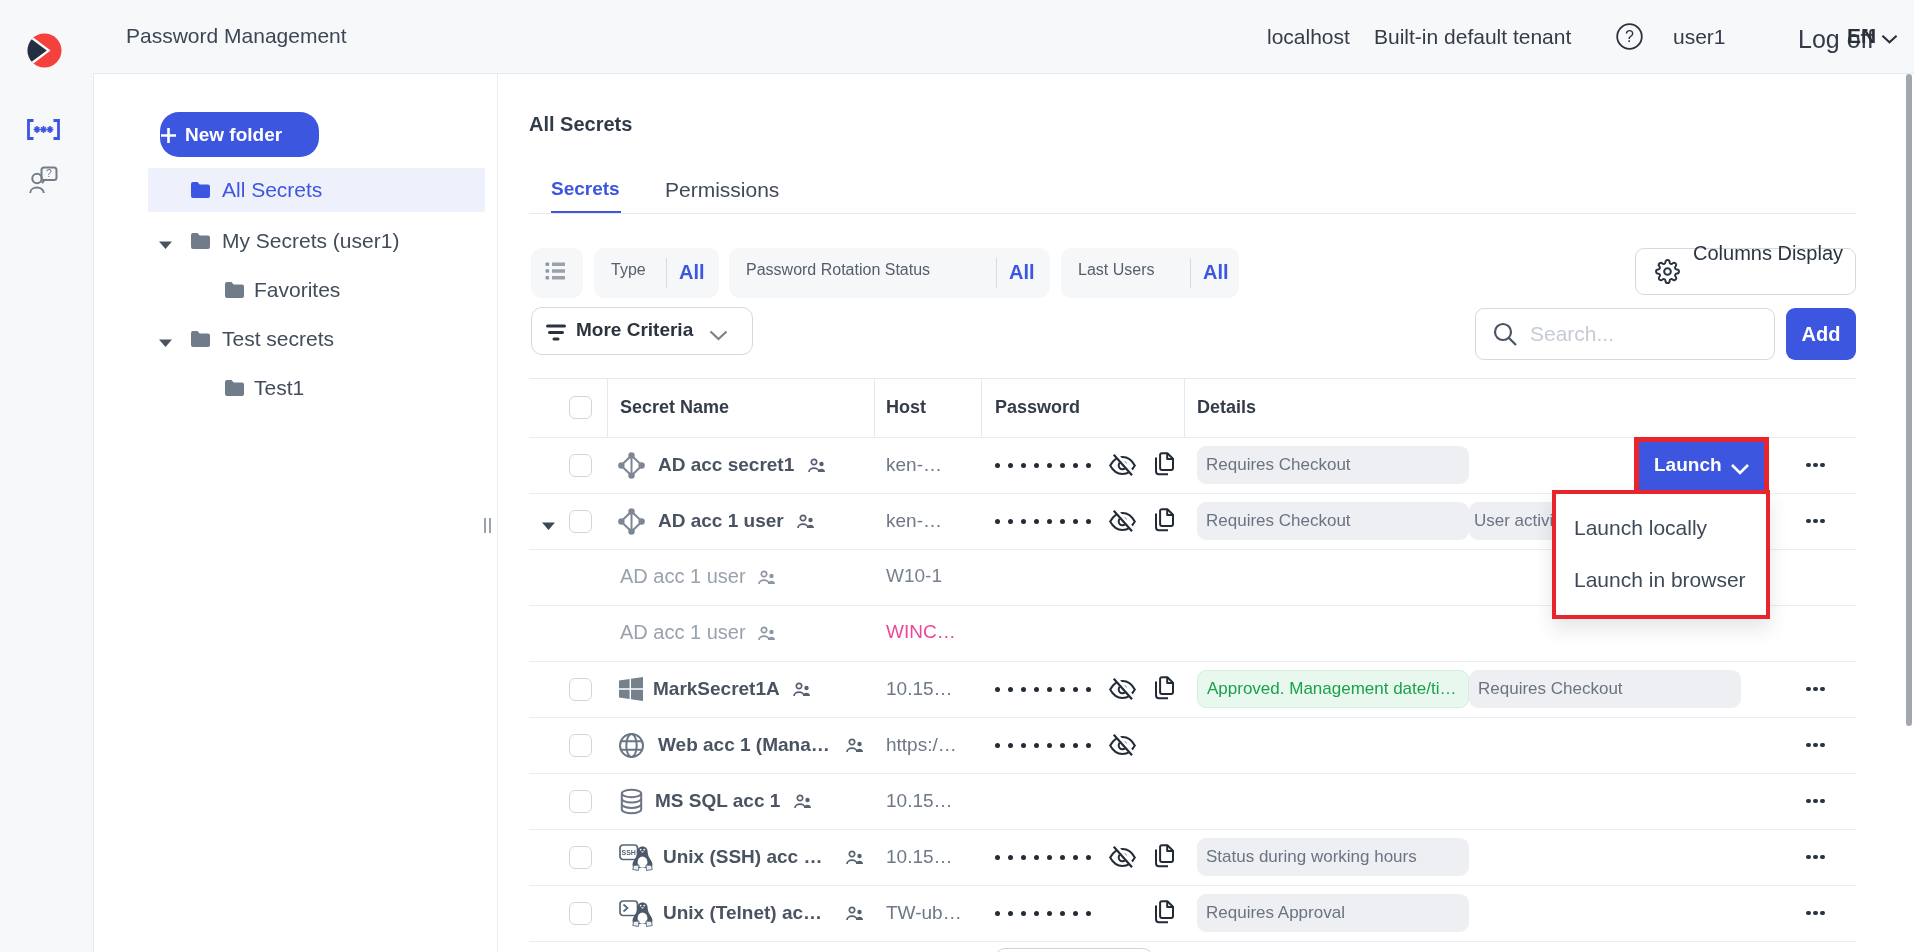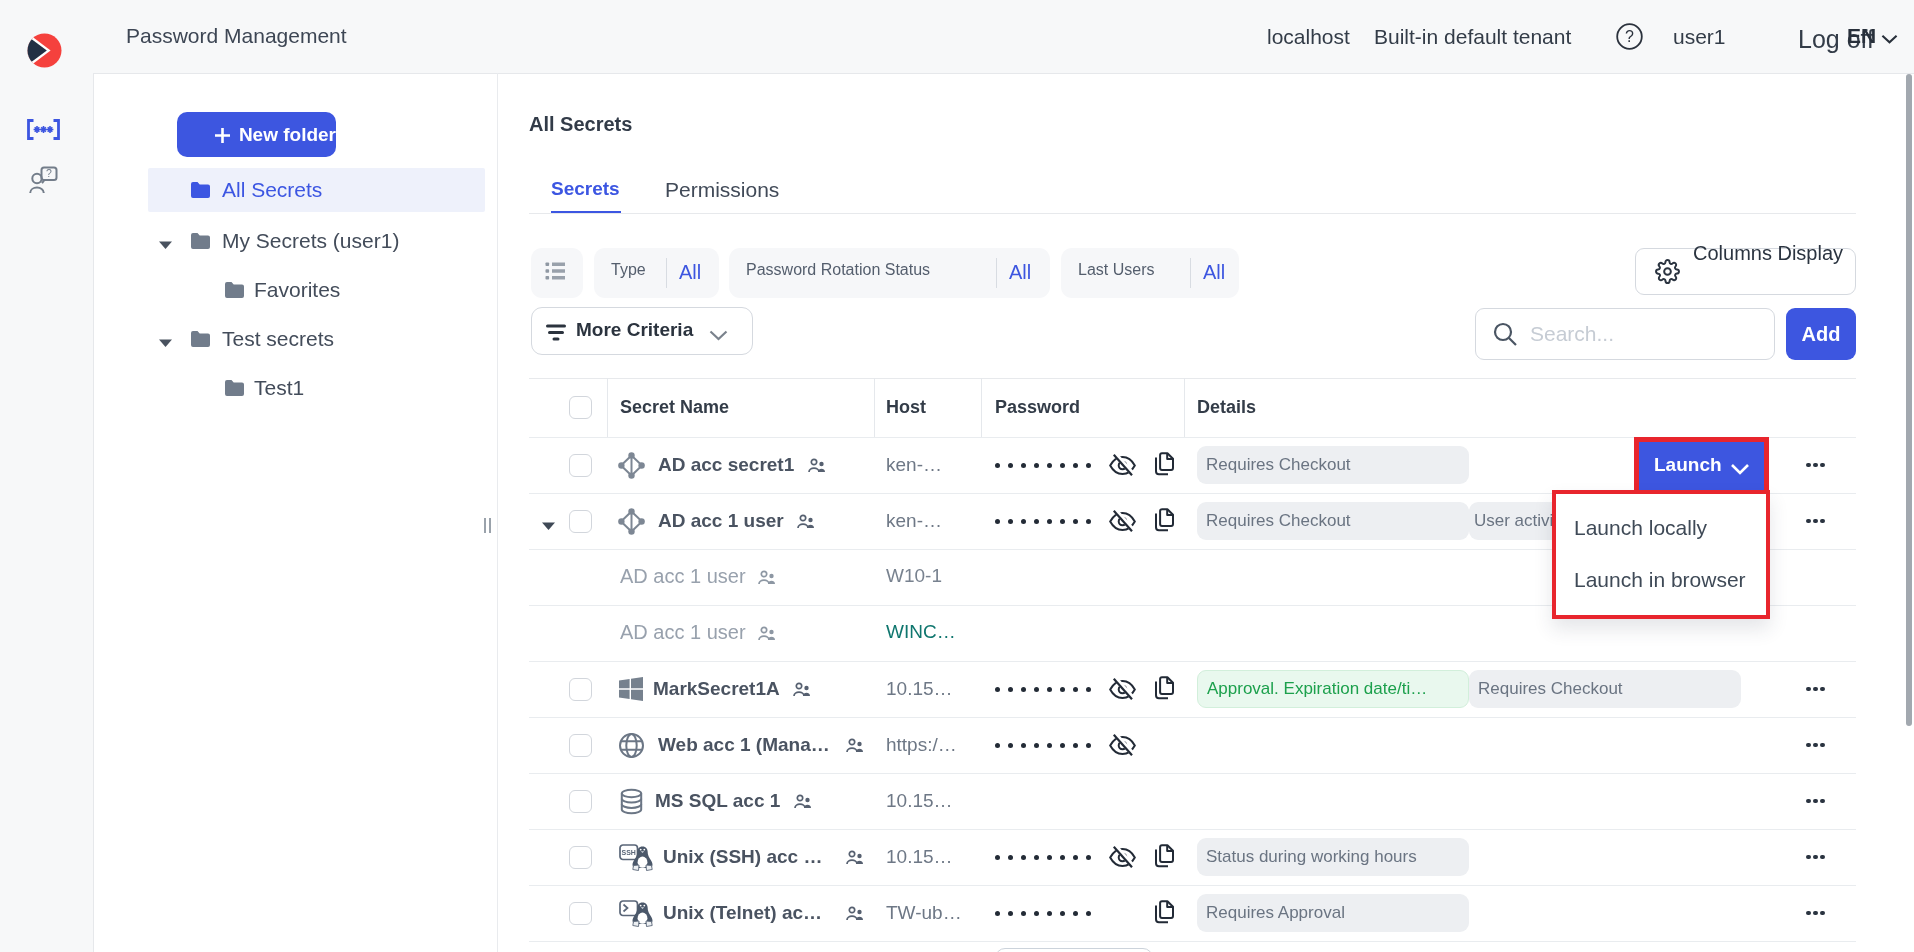--- a/index.html
+++ b/index.html
@@ -10,21 +10,21 @@
 .childname{position:absolute;font-size:20px;color:#98a1ad;white-space:nowrap}
 .chip{position:absolute;width:272px;height:38px;border-radius:9px;background:#edeff2;color:#6a7482;font-size:17px;line-height:38px;padding-left:9px;overflow:hidden;white-space:nowrap}
 .hdr{position:absolute;font-weight:bold;font-size:18px;color:#333c48;white-space:nowrap}
 .rowline{position:absolute;left:529px;width:1327px;height:1px;background:#e9ecef}
 .vline{position:absolute;width:1px;background:#e5e8ec}
 .dots8{position:absolute;display:flex;gap:8px;align-items:center}
 .dots8 i{width:5px;height:5px;border-radius:50%;background:#232b36}
 .menu3{position:absolute;display:flex;gap:2.5px;align-items:center}
 .menu3 i{width:4.6px;height:4.6px;border-radius:50%;background:#2a3340}
 .chiplabel{color:#545e6d;font-size:16px}
-.chipall{color:#3d56e0;font-weight:normal;font-size:20px}
+.chipall{color:#3d56e0;font-weight:bold;font-size:20px}
 </style></head>
 <body>
 
 <div class="ab" style="left:0;top:0;width:1914px;height:73px;background:#f7f8f9"></div>
 <div class="ab" style="left:93px;top:73px;width:1821px;height:1px;background:#e6e8eb"></div>
 
 <div class="ab" style="left:0;top:0;width:93px;height:952px;background:#f7f8f9"></div>
 <div class="ab" style="left:93px;top:73px;width:1px;height:879px;background:#e6e8eb"></div>
 <div class="ab" id="logo" style="left:27px;top:33px"><svg width="35" height="35" viewBox="0 0 35 35">
       <defs>
@@ -65,21 +65,21 @@
       <text x="13.5" y="19" font-size="16" fill="#2b323d" text-anchor="middle" font-family="Liberation Sans">?</text>
     </svg></div>
 <div class="ab" style="left:1673px;top:25px;font-size:21px;color:#333c48">user1</div>
 <div class="ab" style="left:1798px;top:25px;font-size:25px;color:#333c48">Log off</div>
 <div class="ab" style="left:1847px;top:24px;font-size:21px;font-weight:bold;color:#28303b">EN</div>
 <div class="ab" style="left:1881px;top:31px"><svg width="17" height="11" viewBox="0 0 18 11" fill="none" stroke="#28303b" stroke-width="2.2">
       <path d="M1.5 1.5 L9 8.5 L16.5 1.5"></path>
     </svg></div>
 
 <div class="ab" style="left:497px;top:73px;width:1px;height:879px;background:#e9ebee"></div>
-<div class="ab" style="left:177px;top:112px;width:159px;height:45px;background:#3d56e0;border-radius:10px;color:#fff;font-weight:bold;font-size:19px;text-align:right;line-height:45px"><svg width="17" height="17" viewBox="0 0 17 17" style="vertical-align:-3px;margin-right:8px">
+<div class="ab" style="left:160px;top:112px;width:159px;height:45px;background:#3d56e0;border-radius:19px;color:#fff;font-weight:bold;font-size:19px;text-align:left;line-height:45px"><svg width="17" height="17" viewBox="0 0 17 17" style="vertical-align:-3px;margin-right:8px">
       <path d="M8.5 1 V16 M1 8.5 H16" stroke="#fff" stroke-width="2.6" fill="none"></path>
     </svg>New folder</div>
 <div class="ab" style="left:148px;top:168px;width:337px;height:44px;background:#eef1fb;border-radius:2px"></div>
 <div class="ab" style="left:190px;top:180px"><svg width="21" height="20" viewBox="0 0 21 20">
       <path d="M1 4 q0-2 2-2 h4.5 l2.2 2.5 H18 q2 0 2 2 V16 q0 2-2 2 H3 q-2 0-2-2 Z" fill="#3c56e2"></path>
     </svg></div>
 <div class="ab" style="left:222px;top:178px;font-size:21px;color:#3c56e2">All Secrets</div>
 <div class="ab" style="left:158px;top:236px"><svg width="15" height="10" viewBox="0 0 15 10">
       <path d="M1 1.5 L7.5 9 L14 1.5 Z" fill="#49525f"></path>
     </svg></div>
@@ -295,21 +295,21 @@
 
 <div class="childname" style="left:620px;top:621px">AD acc 1 user</div>
 <div class="ab" style="left:758px;top:626px"><svg width="18" height="15" viewBox="0 0 18 15">
       <g fill="none" stroke="#8d97a3" stroke-width="1.7">
         <circle cx="6" cy="4" r="2.7"></circle>
         <path d="M1 14 c0-5.2 10-5.2 10 0"></path>
       </g>
       <circle cx="13.5" cy="6" r="2.2" fill="#8d97a3"></circle>
       <path d="M10 14 c0-4.2 7-4.2 7 0 Z" fill="#8d97a3"></path>
     </svg></div>
-<div class="host" style="left:886px;top:621px;color:#0f766e">WINC…</div>
+<div class="host" style="left:886px;top:621px;color:#ec4899">WINC…</div>
 
 <div class="cb" style="left:569px;top:677.5px"></div>
 <div class="ab" style="left:619px;top:677px"><svg width="24" height="24" viewBox="0 0 24 24" fill="#76818e">
       <polygon points="0,3.4 10.6,1.9 10.6,11.2 0,11.2"></polygon>
       <polygon points="12,1.7 24,0 24,11.2 12,11.2"></polygon>
       <polygon points="0,12.8 10.6,12.8 10.6,22.1 0,20.6"></polygon>
       <polygon points="12,12.8 24,12.8 24,24 12,22.3"></polygon>
     </svg></div>
 <div class="name" style="left:653px;top:678px">MarkSecret1A</div>
 <div class="ab" style="left:793px;top:682px"><svg width="18" height="15" viewBox="0 0 18 15">
@@ -337,21 +337,21 @@
       <path d="M7.2 1.2 L25.4 21.6" stroke="#fff" stroke-width="4.6"></path>
       <path d="M5.8 1.8 L24 22.2" stroke="#222a36" stroke-width="2.2"></path>
     </svg></div>
 <div class="ab" style="left:1154px;top:676px"><svg width="21" height="24" viewBox="0 0 21 24">
       <g fill="none" stroke="#222a36" stroke-width="2" stroke-linejoin="round">
         <path d="M2 5.5 V19.3 a2.9 2.9 0 0 0 2.9 2.9 H14"></path>
         <path d="M8 1.2 H13.4 L19 6.8 V16 a1.9 1.9 0 0 1-1.9 1.9 H8 a1.9 1.9 0 0 1-1.9-1.9 V3.1 A1.9 1.9 0 0 1 8 1.2 Z"></path>
         <path d="M13.2 1.6 V7 H18.7"></path>
       </g>
     </svg></div>
-<div class="chip" style="left:1197px;top:670px;background:#e9f8ee;color:#1ca04c;border:1px solid #d2efdb;line-height:36px">Approval. Expiration date/ti…</div>
+<div class="chip" style="left:1197px;top:670px;background:#e9f8ee;color:#1ca04c;border:1px solid #d2efdb;line-height:36px">Approved. Management date/ti…</div>
 <div class="chip" style="left:1469px;top:670px">Requires Checkout</div>
 <div class="menu3" style="left:1806px;top:686.5px">
     <i></i>
     <i></i>
     <i></i>
   </div>
 
 <div class="cb" style="left:569px;top:733.5px"></div>
 <div class="ab" style="left:618px;top:731.5px"><svg width="27" height="27" viewBox="0 0 27 27" fill="none" stroke="#6b7685" stroke-width="2">
       <circle cx="13.5" cy="13.5" r="11.5"></circle>

